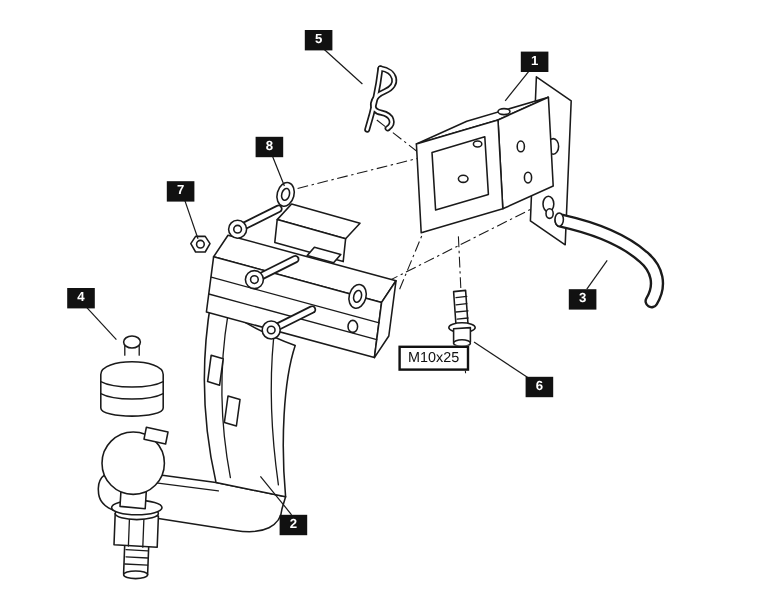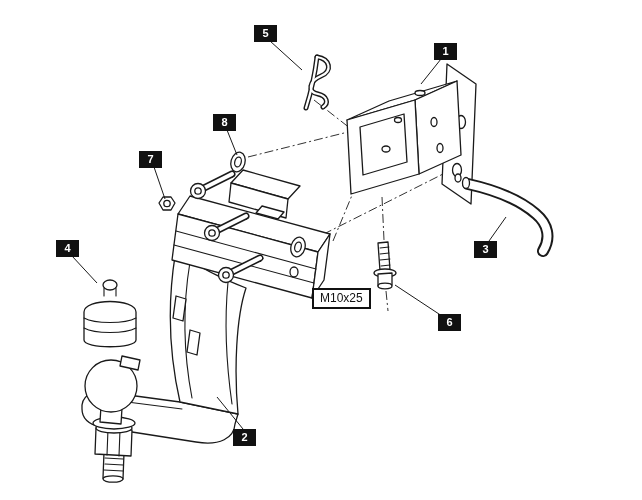--- a/index.html
+++ b/index.html
@@ -169,15 +169,15 @@
 
   <div class="callout" style="left:434px;top:43px">1</div>
   <div class="callout" style="left:233px;top:429px">2</div>
   <div class="callout" style="left:474px;top:241px">3</div>
   <div class="callout" style="left:56px;top:240px">4</div>
   <div class="callout" style="left:254px;top:25px">5</div>
   <div class="callout" style="left:438px;top:314px">6</div>
   <div class="callout" style="left:139px;top:151px">7</div>
   <div class="callout" style="left:213px;top:114px">8</div>
 
-  <div class="size-label" style="left:312px;top:288px">M10x25</div>
+  <div class="size-label" style="left:332px;top:288px">M10x25</div>
 
 </div>
 
 </body></html>

